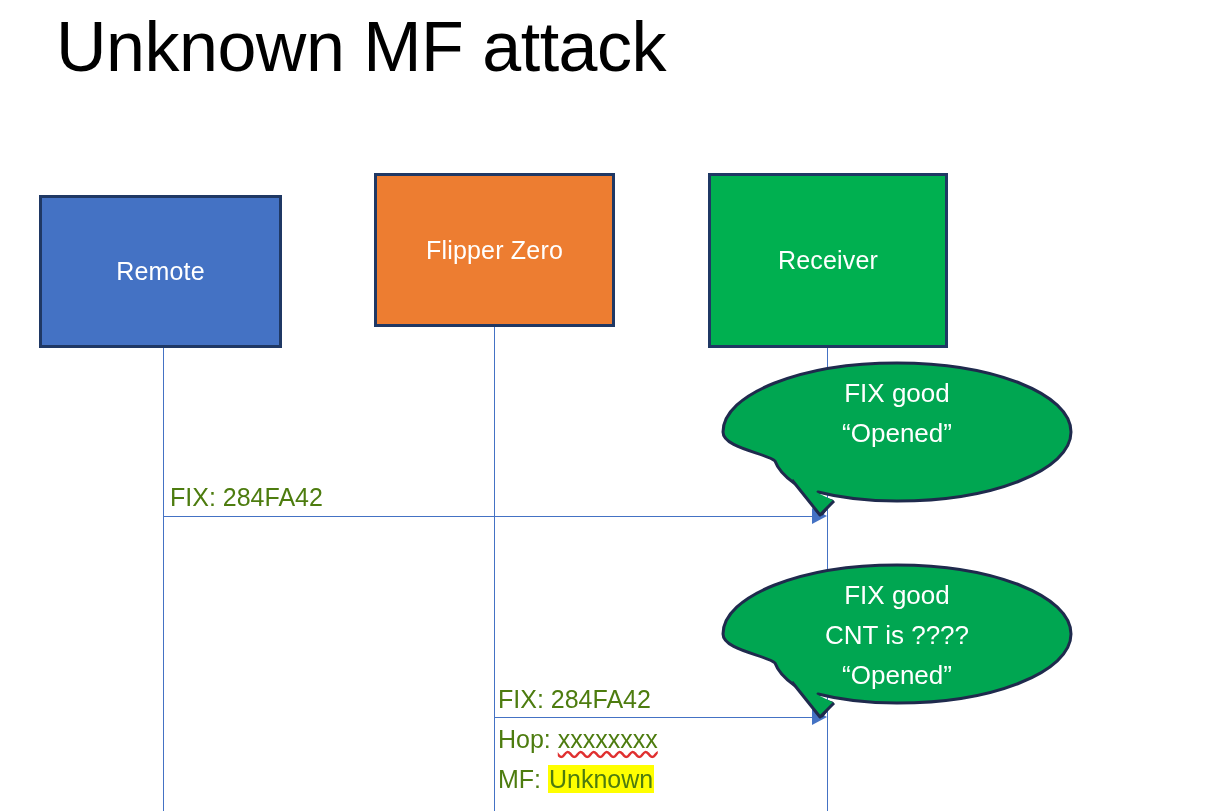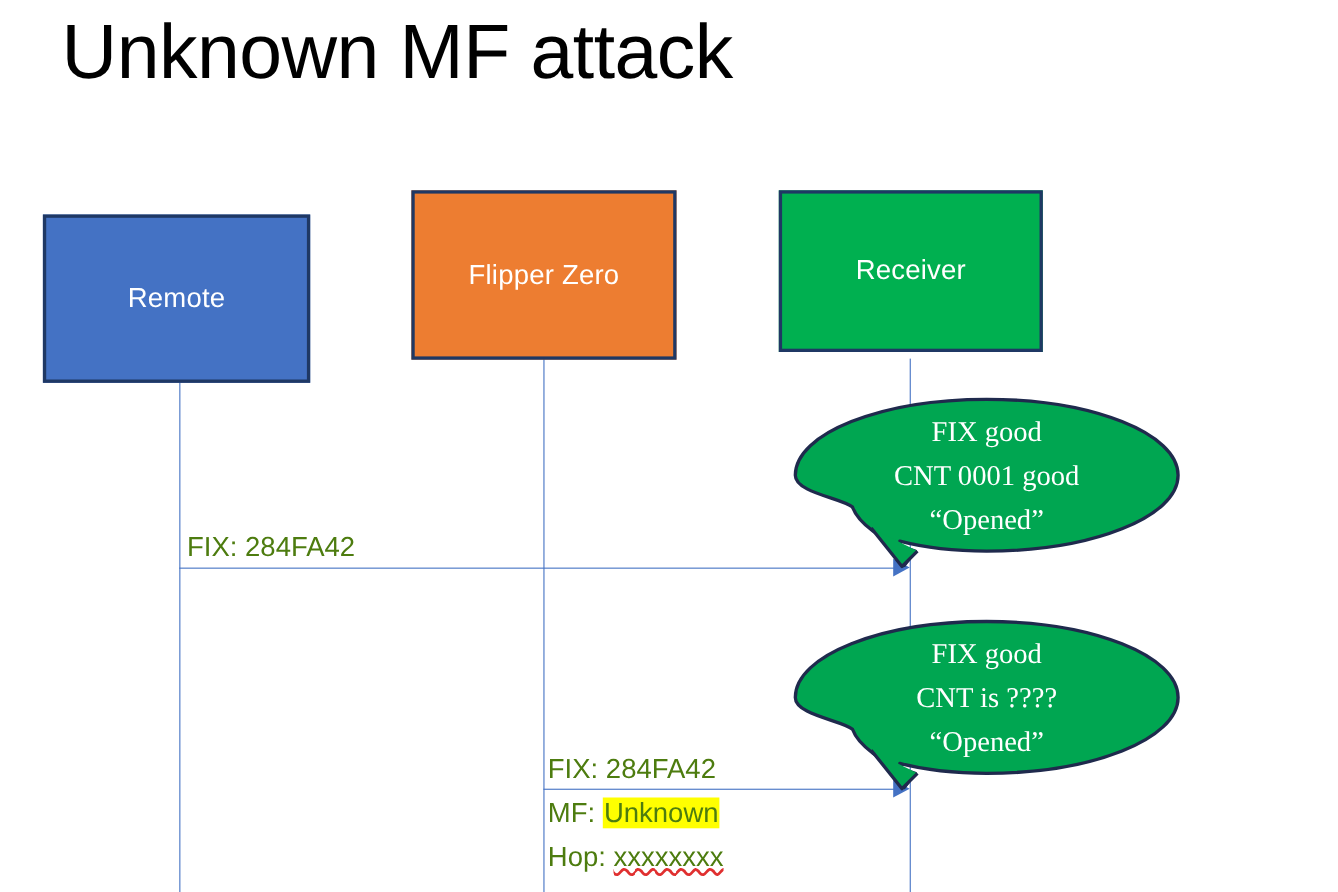--- a/index.html
+++ b/index.html
@@ -105,80 +105,79 @@
     left: 0;
     top: 0;
     width: 100%;
     text-align: center;
     color: #FFFFFF;
     font-size: 26px;
     line-height: 40px;
     font-weight: 400;
     pointer-events: none;
   }
-  .bubble-text span { display: block; white-space: nowrap; font-family: Liberation Serif, serif; }
+  .bubble-text span { display: block; white-space: nowrap; }
 </style>
 </head>
 <body>
 
 <div id="slide-title">Unknown MF attack</div>
 
 <div class="lifeline" style="left:163px; top:326px; height:485px;"></div>
 <div class="lifeline" style="left:494px; top:326px; height:485px;"></div>
 <div class="lifeline" style="left:827px; top:326px; height:485px;"></div>
 
 <div class="actor-box" style="left:39px; top:173px; width:243px; height:153px; background:#4472C4;margin-top:22px;">
   <span class="actor-label">Remote</span>
 </div>
 
 <div class="actor-box" style="left:374px; top:173px; width:241px; height:154px; background:#ED7D31;">
   <span class="actor-label">Flipper Zero</span>
 </div>
 
-<div class="actor-box" style="left:708px; top:173px; width:240px; height:147px; background:#00B050;">
+<div class="actor-box" style="left:708px; top:173px; width:240px; height:175px; background:#00B050;">
   <span class="actor-label">Receiver</span>
 </div>
 
 <div class="arrow-line" style="left:163px; top:516px; width:651px;"></div>
 <div class="arrow-head" style="left:812px; top:508px;"></div>
 
 <div class="arrow-line" style="left:494px; top:717px; width:320px;"></div>
 <div class="arrow-head" style="left:812px; top:709px;"></div>
 
 <div class="msg-block" style="left:170px; top:477px;">
   <span class="msg-line">FIX: 284FA42</span>
 </div>
 
 <div class="msg-block" style="left:498px; top:679px;">
   <span class="msg-line">FIX: 284FA42</span>
   <span class="msg-line">
-    <span>MF: </span><span class="hl">Unknown</span>
+    <span>Hop: </span><span class="squiggle">xxxxxxxx</span>
   </span>
   <span class="msg-line">
-    <span>Hop: </span><span class="squiggle">xxxxxxxx</span>
+    <span>MF: </span><span class="hl">Unknown</span>
   </span>
 </div>
 
 <div class="bubble" style="left:722px; top:362px; width:350px; height:160px;">
   <svg width="350" height="160" viewBox="0 0 350 160">
     <path d="M 175 1
              C 271 1 349 32 349 70
              C 349 108 271 139 175 139
              C 146 139 119 136 96 130
              L 100 152
              L 110 139
              C 79 130 58 113 53 99
              C 44 91 1 86 1 70
              C 1 32 79 1 175 1 Z" fill="#00A651" stroke="#1F2A4D" stroke-width="3" stroke-linejoin="round"></path>
     <path d="M 70 118 L 98 153 L 112 139 Z" fill="#00A651"></path>
     <path d="M 70 118 L 98 153 L 112 139" fill="none" stroke="#1F2A4D" stroke-width="3" stroke-linejoin="round"></path>
   </svg>
   <div class="bubble-text" style="top:11px;">
     <span>FIX good</span>
-    <span>CNT 0001 good</span>
     <span>“Opened”</span>
   </div>
 </div>
 
 <div class="bubble" style="left:722px; top:564px; width:350px; height:160px;">
   <svg width="350" height="160" viewBox="0 0 350 160">
     <path d="M 175 1
              C 271 1 349 32 349 70
              C 349 108 271 139 175 139
              C 146 139 119 136 96 130

